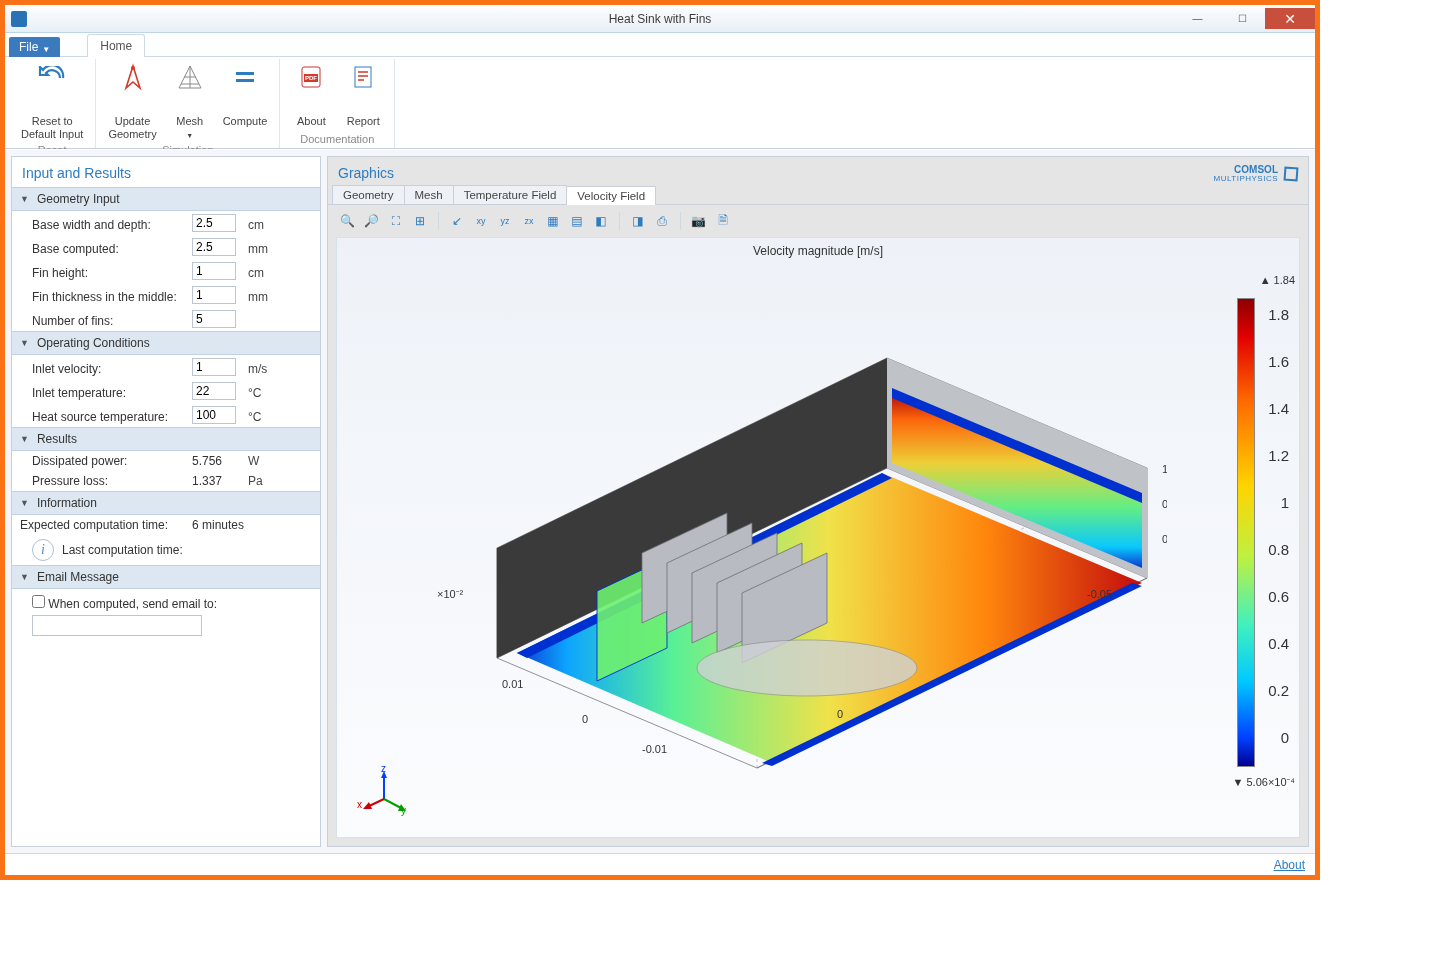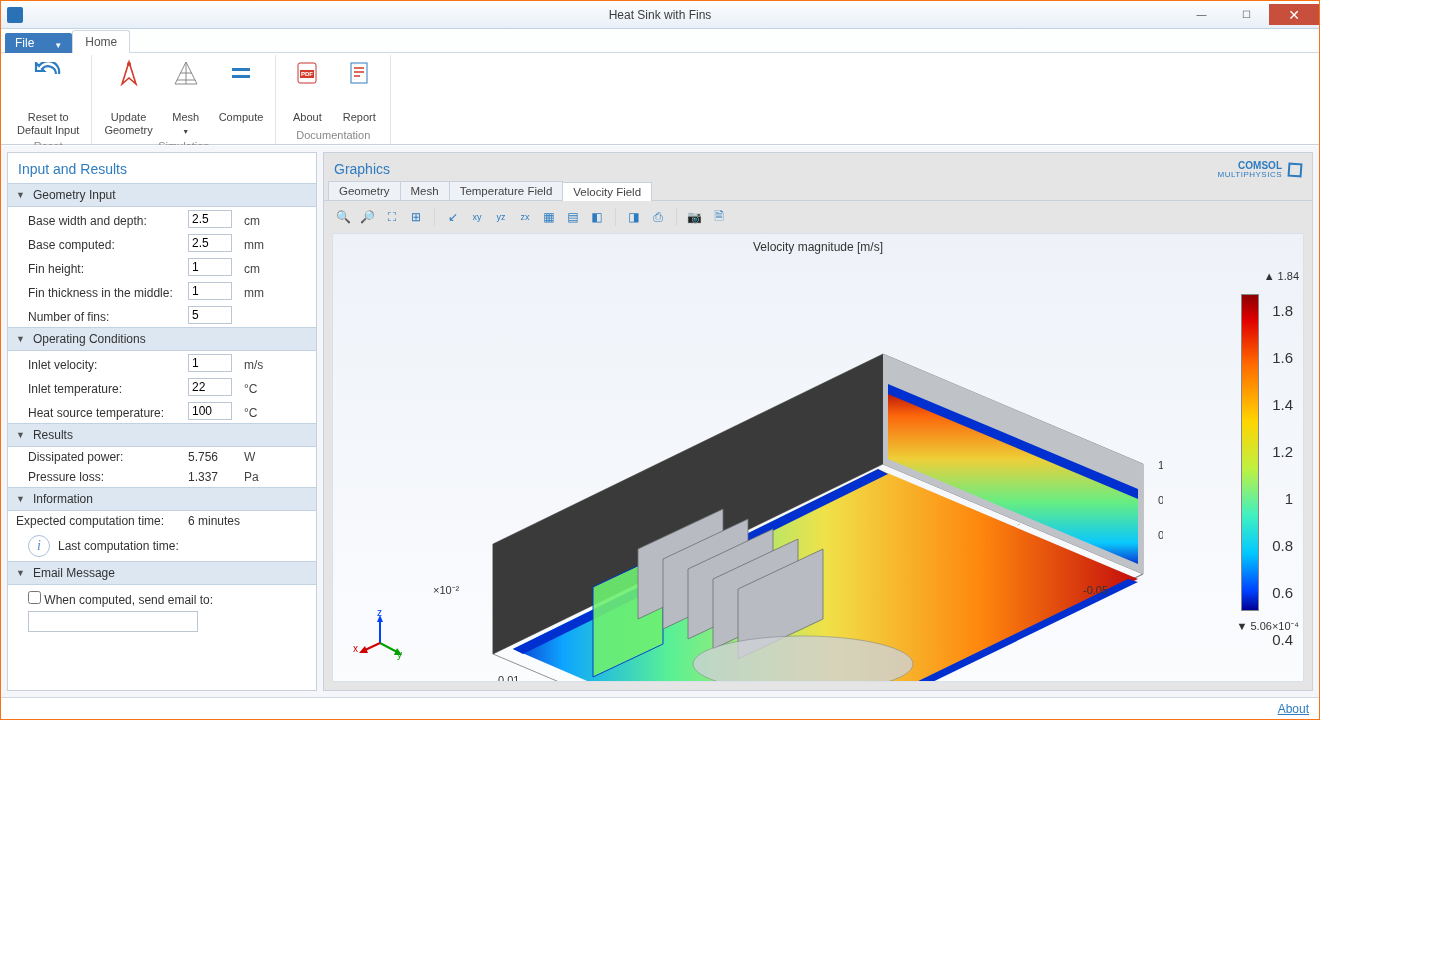--- a/index.html
+++ b/index.html
@@ -1,31 +1,31 @@
 <!DOCTYPE html>
 <html><head>
 <meta charset="utf-8">
 <style>
 * { margin: 0; padding: 0; box-sizing: border-box; font-family: "Segoe UI", Tahoma, sans-serif; }
 body { background: #fff; font-size: 12px; color: #333; }
-.window { width: 1320px; height: 720px; border: 1px solid #f97316; display: flex; flex-direction: column; }
+.window { width: 1320px; height: 880px; border: 5px solid #f97316; display: flex; flex-direction: column; }
 
 
 .titlebar { height: 28px; background: linear-gradient(#fdfefe, #e8eff7); display: flex; align-items: center; border-bottom: 1px solid #c0d4e8; position: relative; }
 .titlebar .app-icon { width: 16px; height: 16px; margin: 0 6px; background: #2972b5; border-radius: 2px; }
 .titlebar .title { position: absolute; left: 50%; transform: translateX(-50%); font-size: 12px; color: #3b3b3b; }
 .titlebar .winctrls { margin-left: auto; display: flex; }
 .titlebar .winctrl { width: 45px; height: 21px; display: flex; align-items: center; justify-content: center; font-size: 10px; color: #555; }
 .titlebar .winctrl.close { background: #c94f3d; color: #fff; width: 50px; font-size: 14px; }
 
 
 .ribbontabs { height: 24px; display: flex; align-items: flex-end; padding-left: 4px; background: #fdfefe; border-bottom: 1px solid #d0d8e2; }
-.filebtn { background: #3a7abd; color: #fff; padding: 3px 10px; font-size: 12px; display: flex; align-items: flex-end; gap: 20px; border-radius: 2px 2px 0 0; margin-bottom: -1px; }
+.filebtn { background: #3a7abd; color: #fff; padding: 3px 10px; font-size: 12px; display: flex; align-items: flex-end; gap: 4px; border-radius: 2px 2px 0 0; margin-bottom: -1px; }
 .tab { padding: 4px 12px; font-size: 12px; color: #555; border: 1px solid transparent; border-bottom: none; margin-bottom: -1px; }
-.tab.active { background: #fff; border-color: #d0d8e2; border-radius: 3px 3px 0 0; }
+.tab.active { background: #fff; border-color: #d0d8e2; border-radius: 3px 3px 0 0; margin-left: 27px; }
 
 
 .ribbon { height: 92px; background: #fff; border-bottom: 1px solid #c8d0dc; display: flex; padding: 2px 0 0 4px; }
 .ribgroup { display: flex; flex-direction: column; align-items: center; border-right: 1px solid #e0e6ee; padding: 0 6px; }
 .ribgroup .items { display: flex; flex: 1; gap: 2px; }
 .ribgroup .glabel { font-size: 11px; color: #888; padding: 2px 0 3px; }
 .ribitem { display: flex; flex-direction: column; align-items: center; padding: 2px 6px; font-size: 11px; color: #444; justify-content: flex-start; min-width: 50px; gap: 20px; }
 .ribitem .icon { width: 32px; height: 32px; display: flex; align-items: center; justify-content: center; margin-bottom: 2px; }
 .ribitem .lbl { text-align: center; line-height: 1.15; }
 

